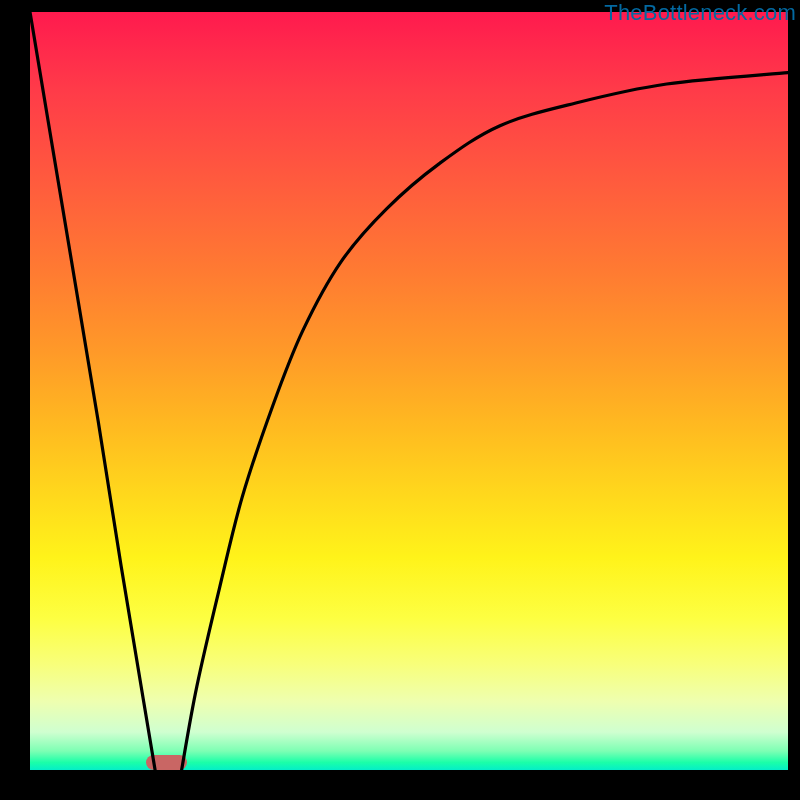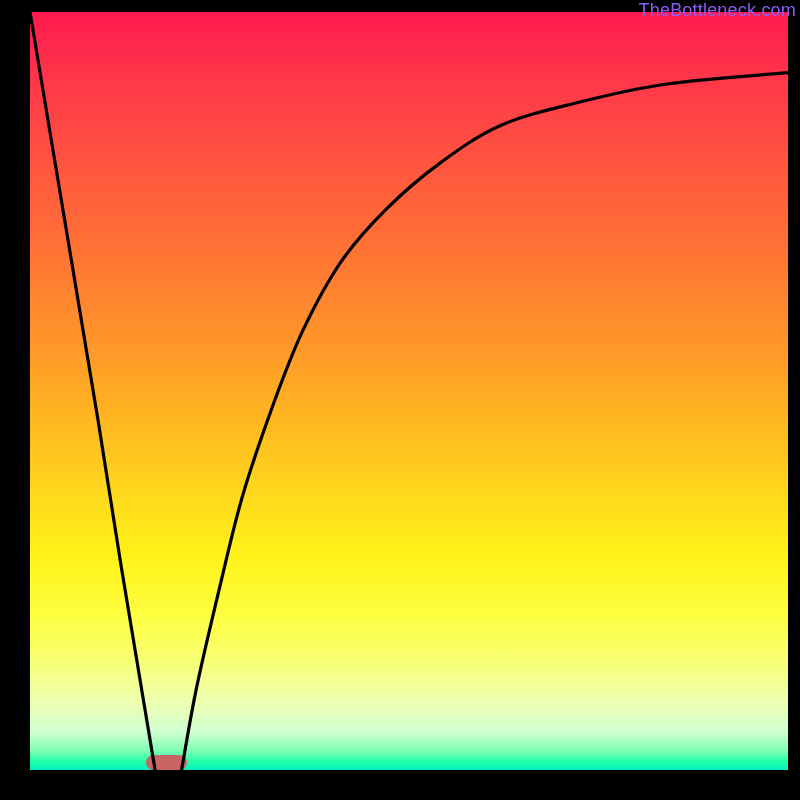--- a/index.html
+++ b/index.html
@@ -38,22 +38,22 @@
       #cfffd0 95%,
       #7dffb4 97.5%,
       #1bffa8 99%,
       #04eec8 100%
     );
   }
   .watermark {
     position: absolute;
     top: 0;
     right: 4px;
-    color: #8b5cf6;
-    font-size: 18px;
+    color: #0369a1;
+    font-size: 22px;
     letter-spacing: 0.2px;
     font-weight: 500;
     user-select: none;
   }
   .marker {
     position: absolute;
     height: 15px;
     border-radius: 8px;
     background: #c96664;
   }

